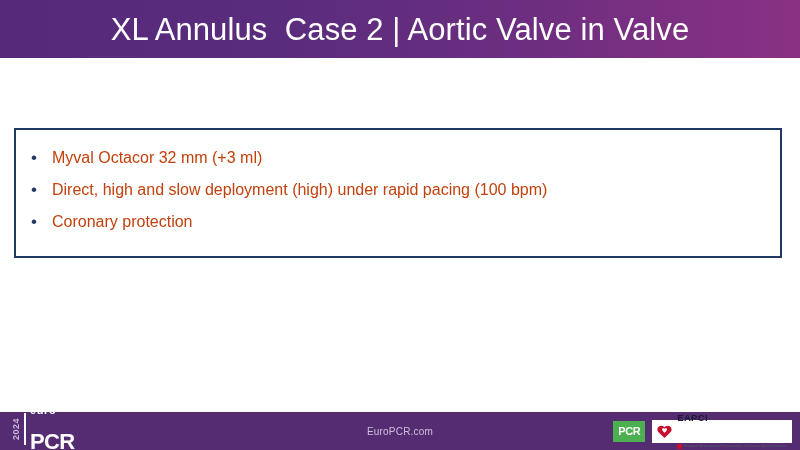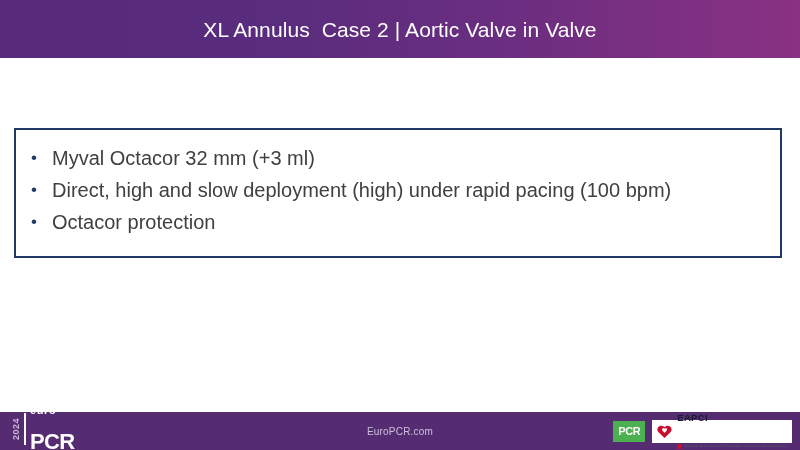--- a/index.html
+++ b/index.html
@@ -23,21 +23,21 @@
     width: 800px;
     height: 58px;
     background: linear-gradient(90deg, #56297b 0%, #5a2c7d 35%, #6c2e80 65%, #8a3183 100%);
     display: flex;
     align-items: center;
     justify-content: center;
     box-sizing: border-box;
   }
   .title-text {
     color: #ffffff;
-    font-size: 21px;
+    font-size: 31px;
     font-weight: 400;
     letter-spacing: 0.1px;
     white-space: pre;
     line-height: 1;
   }
 
   
   .content-box {
     position: absolute;
     left: 14px;
@@ -62,23 +62,23 @@
   }
   .bullet-marker {
     width: 36px;
     min-width: 36px;
     text-align: center;
     font-size: 17px;
     line-height: 28px;
     color: #1f3864;
   }
   .bullet-text {
-    font-size: 20px;
+    font-size: 16px;
     line-height: 28px;
-    color: #404040;
+    color: #c2410c;
     white-space: nowrap;
   }
 
   
   .footer-bar {
     position: absolute;
     left: 0;
     top: 412px;
     width: 800px;
     height: 50px;
@@ -235,21 +235,21 @@
       <span class="bullet-text">Myval Octacor 32 mm (+3 ml)</span>
     </li>
 
     <li class="bullet-item">
       <span class="bullet-marker">•</span>
       <span class="bullet-text">Direct, high and slow deployment (high) under rapid pacing (100 bpm)</span>
     </li>
 
     <li class="bullet-item">
       <span class="bullet-marker">•</span>
-      <span class="bullet-text">Octacor protection</span>
+      <span class="bullet-text">Coronary protection</span>
     </li>
 
   </ul>
 </div>
 
 <div class="footer-bar">
 
   <div class="footer-center">
     <span class="footer-center-text">EuroPCR.com</span>
   </div>

